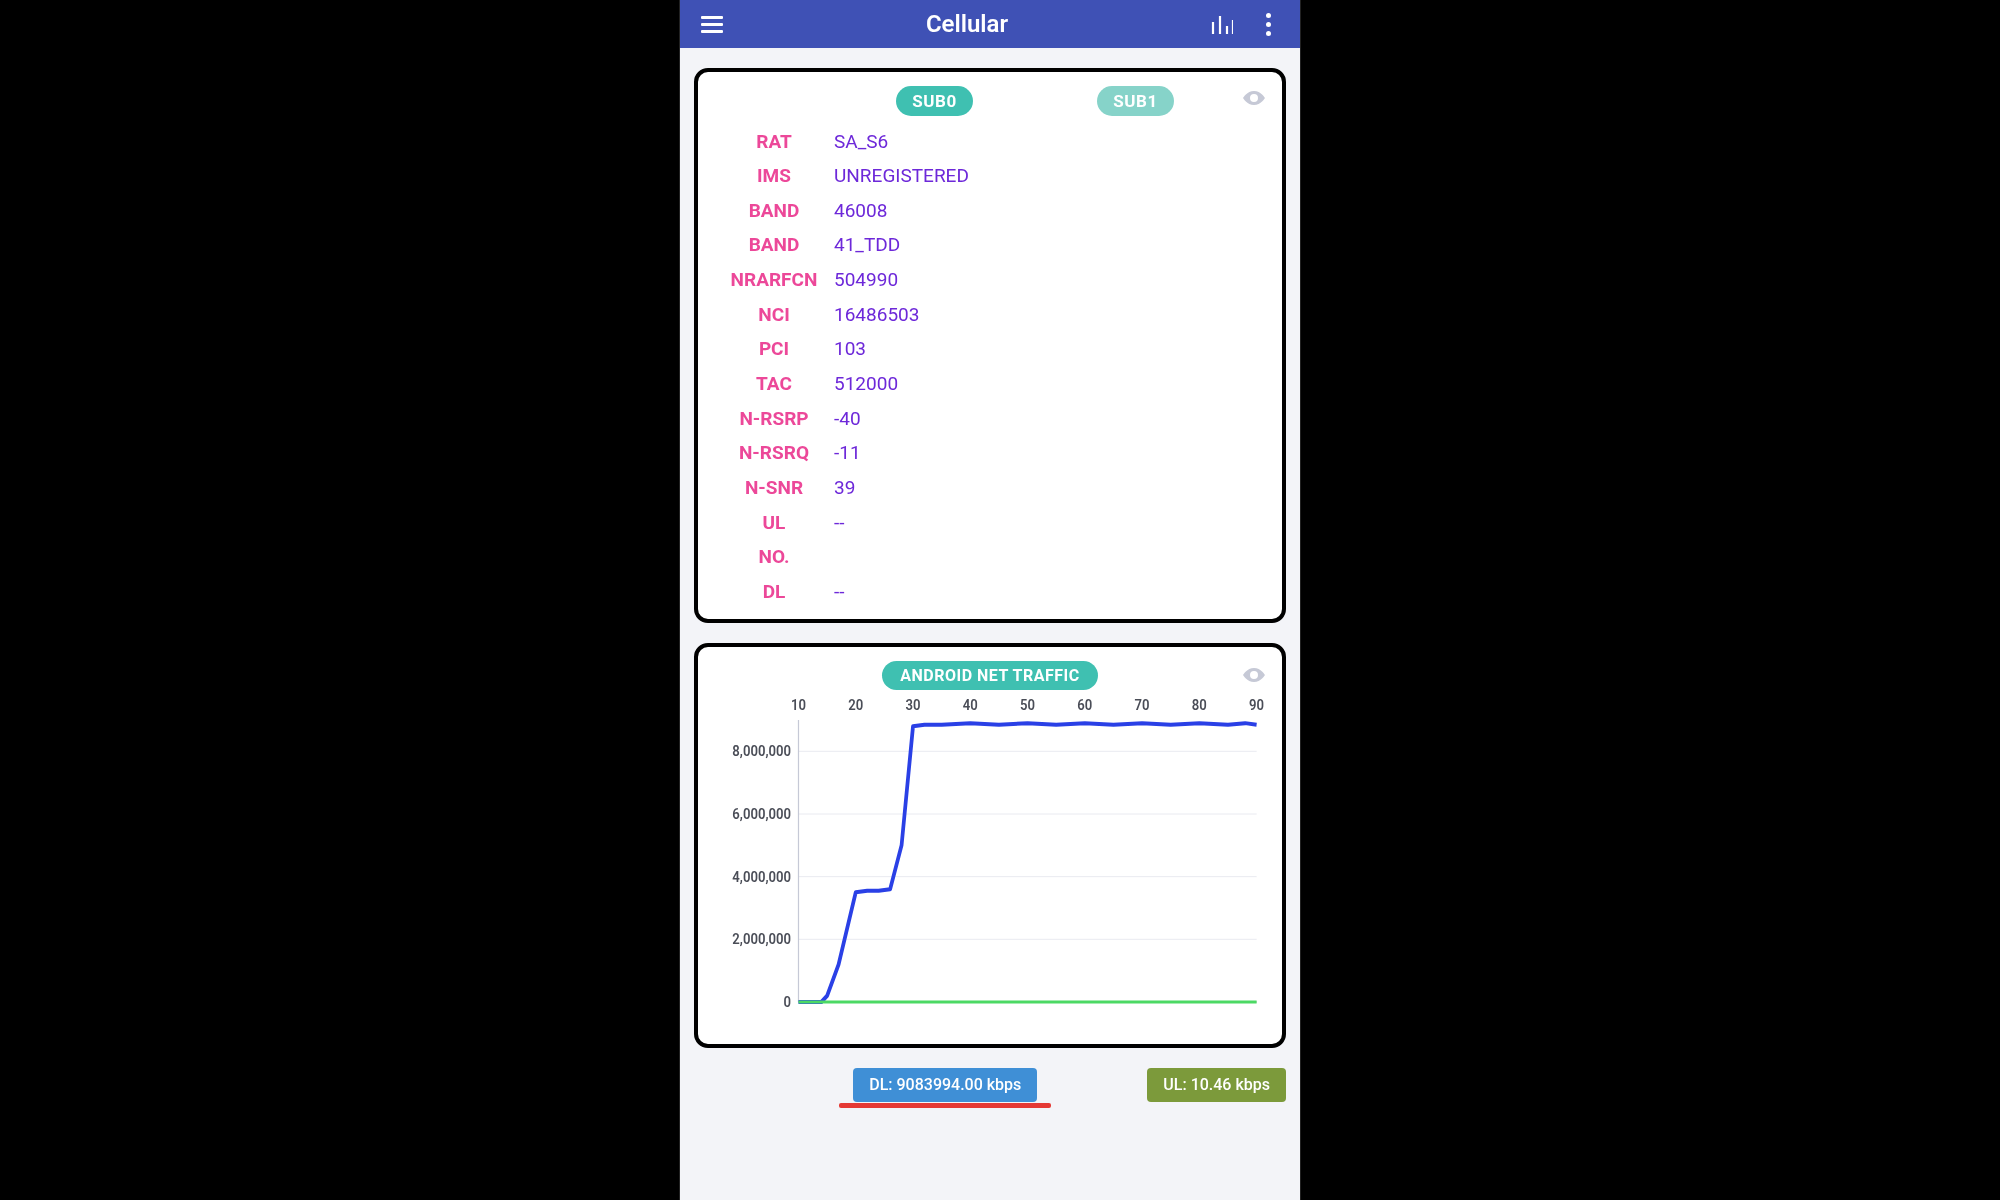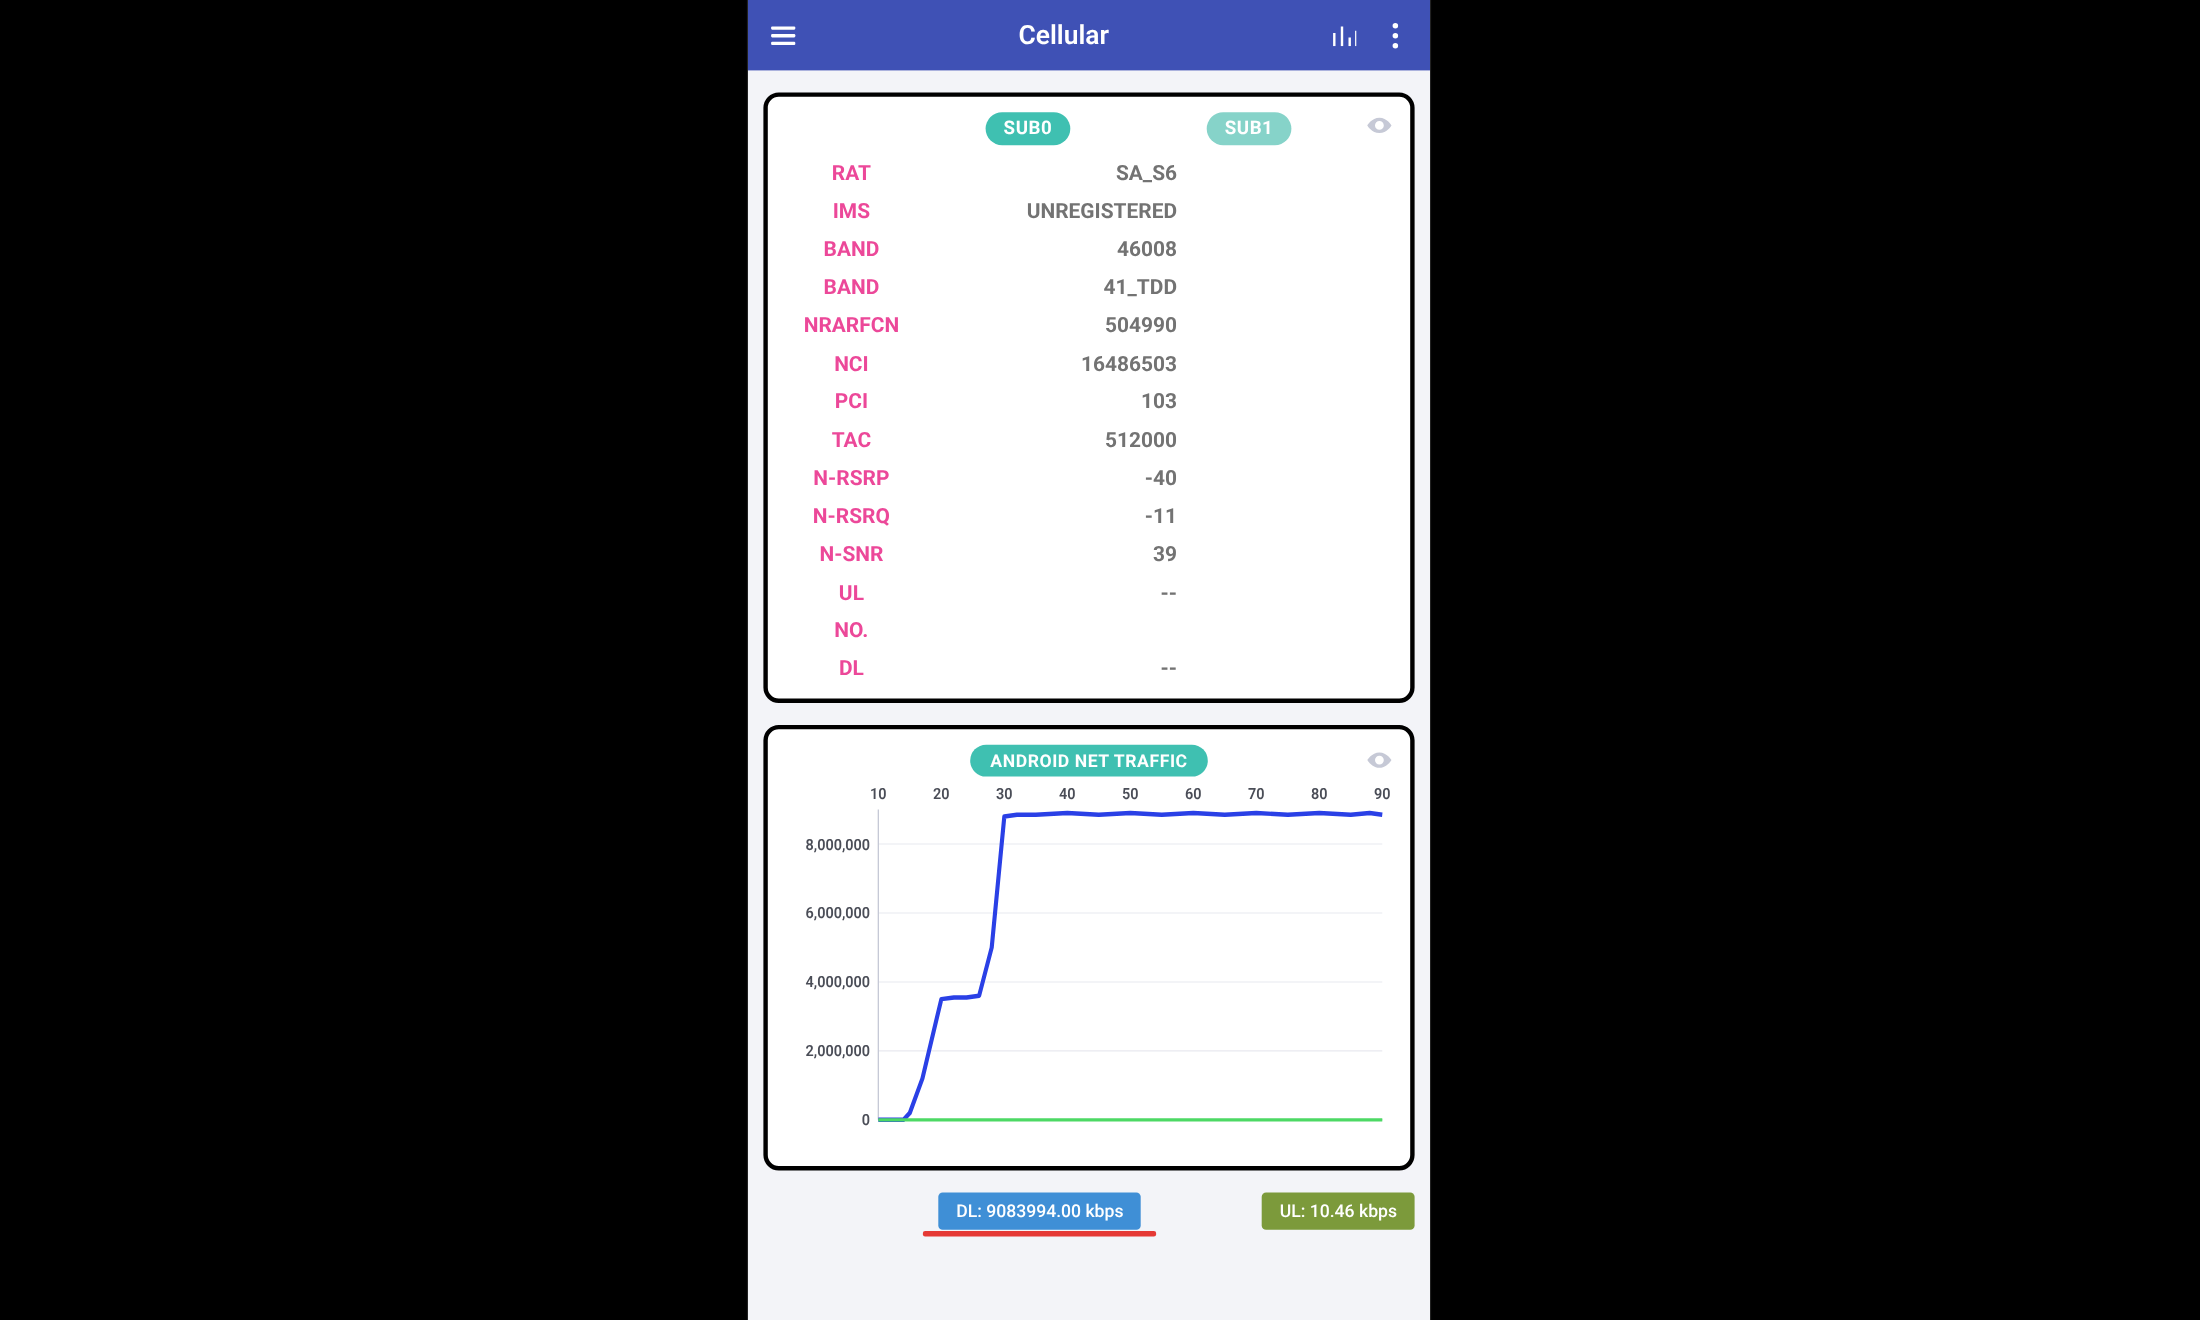--- a/index.html
+++ b/index.html
@@ -14,21 +14,21 @@
   .phone {
     position: absolute;
     left: 680px;
     top: 0;
     width: 620px;
     height: 1200px;
     background: #f3f4f8;
     box-shadow: 0 0 0 1px #222;
   }
   .appbar {
-    height: 64px;
+    height: 48px;
     background: #3f51b5;
     color: #fff;
     display: flex;
     align-items: center;
     padding: 0 14px;
     gap: 10px;
   }
   .appbar .title {
     flex: 1;
     text-align: center;
@@ -96,21 +96,21 @@
   table.info col.c2 { width: auto; }
   table.info col.c3 { width: 160px; }
   table.info col.c4 { width: 30px; }
   table.info td {
     padding: 4.5px 0;
     font-size: 19px;
     line-height: 1.35;
     white-space: nowrap;
   }
   table.info td.k { color: #ec4899; font-weight: 700; text-align: center; }
-  table.info td.v { color: #737373; font-weight: 700; text-align: right; padding-right: 6px; }
+  table.info td.v { color: #6d28d9; font-weight: 400; padding-right: 6px; }
 
   .chart-card { padding-bottom: 22px; }
   .chart-title-chip {
     display: inline-block;
     padding: 5px 18px;
     border-radius: 16px;
     background: #3fc0b1;
     color: #fff;
     font-size: 16px;
     font-weight: 700;

